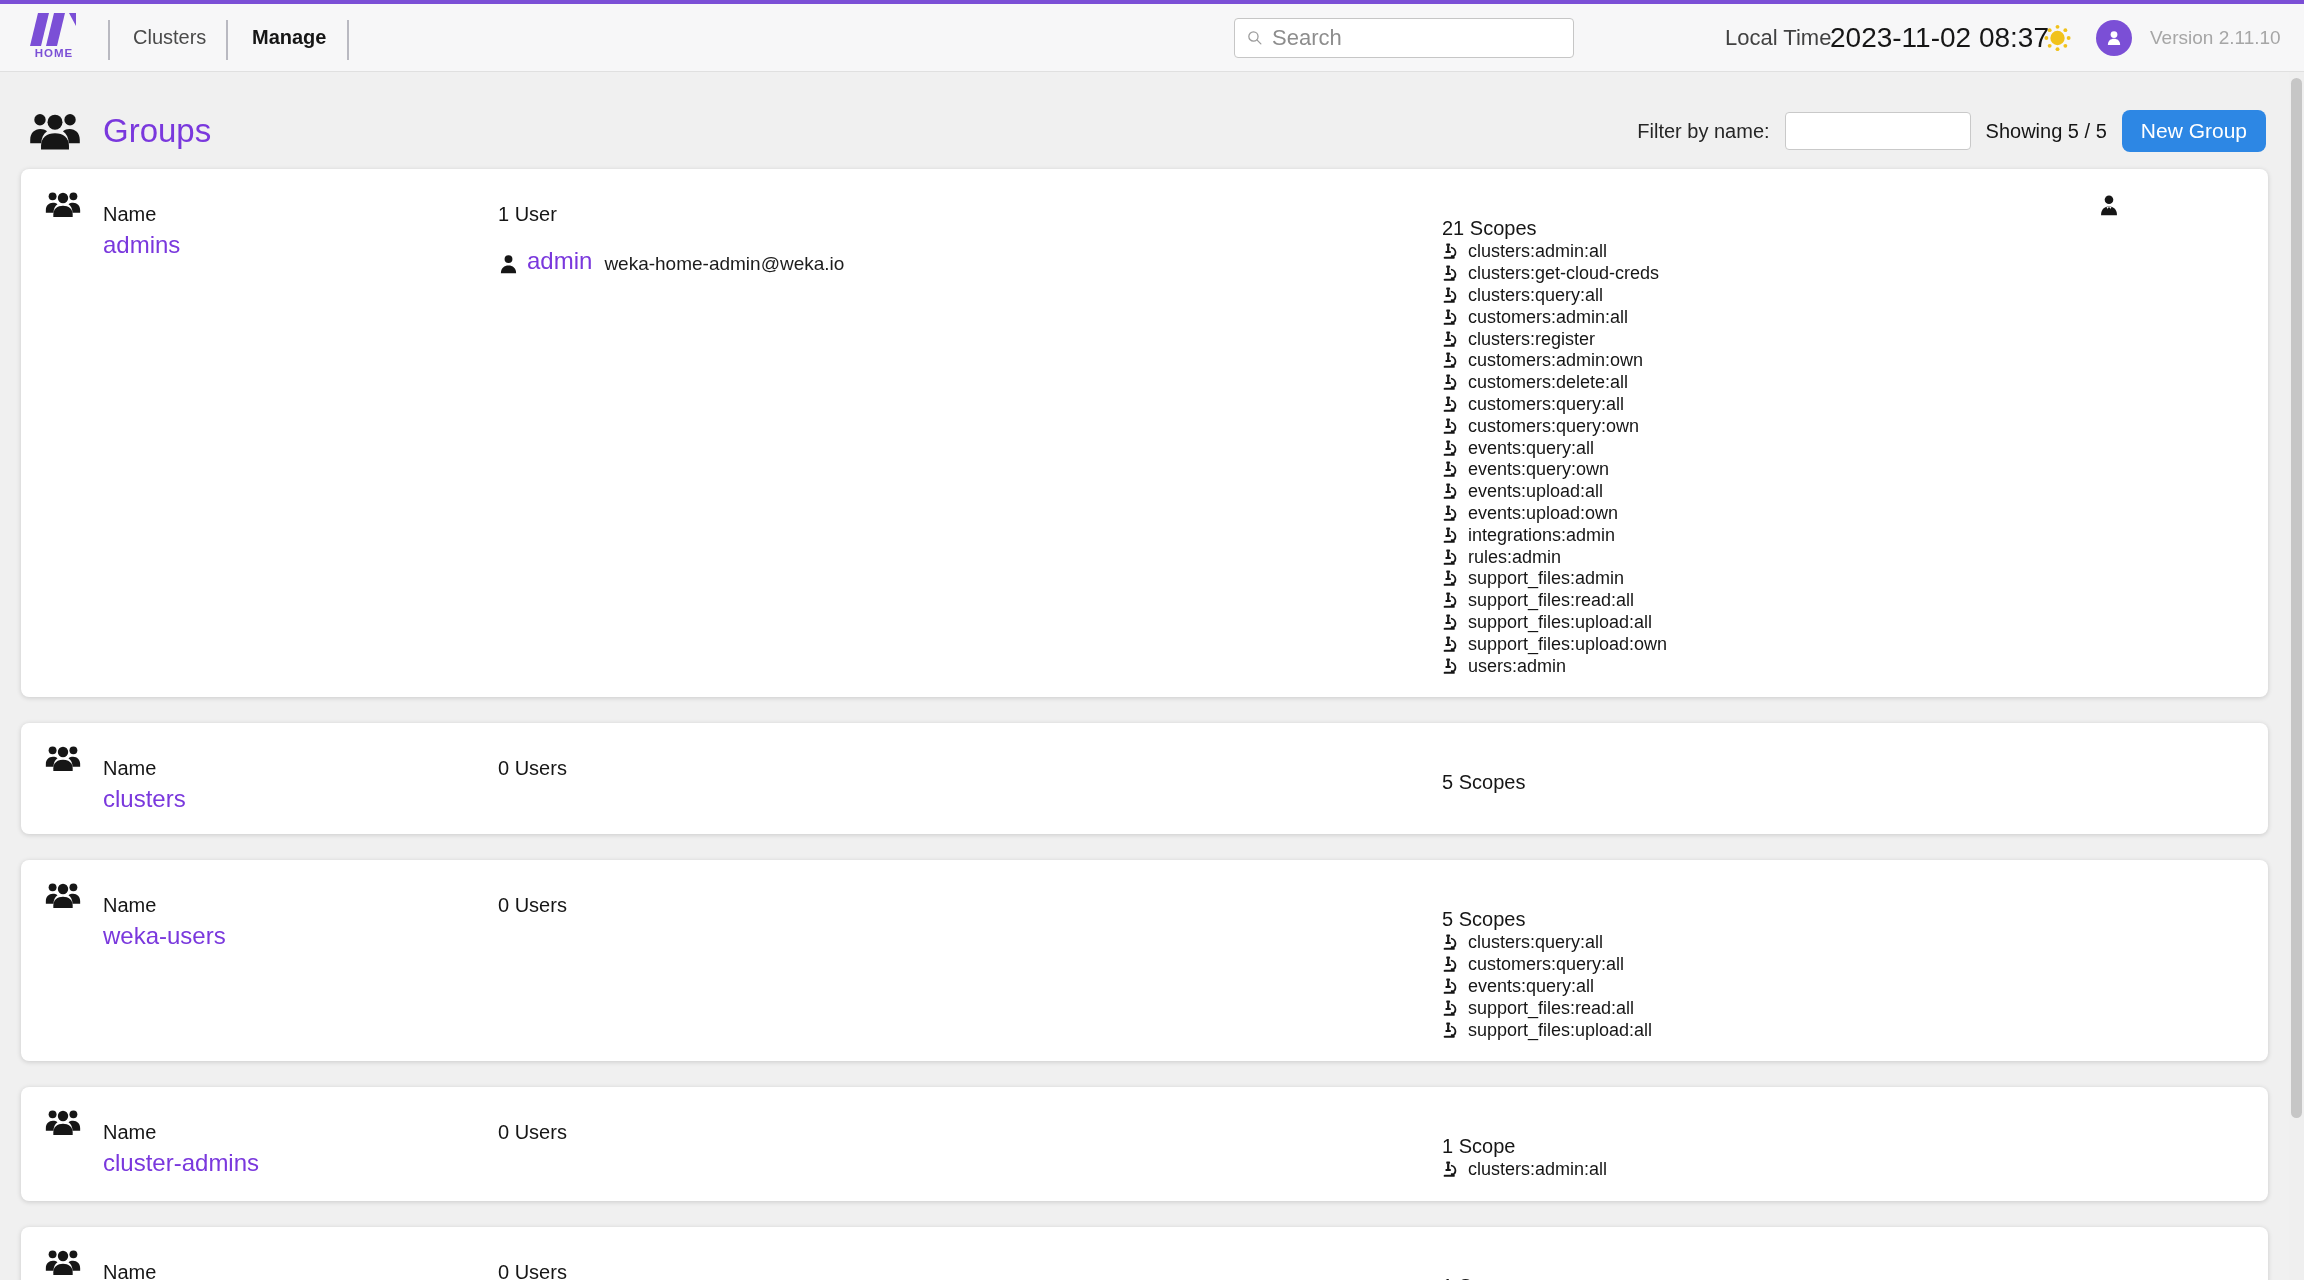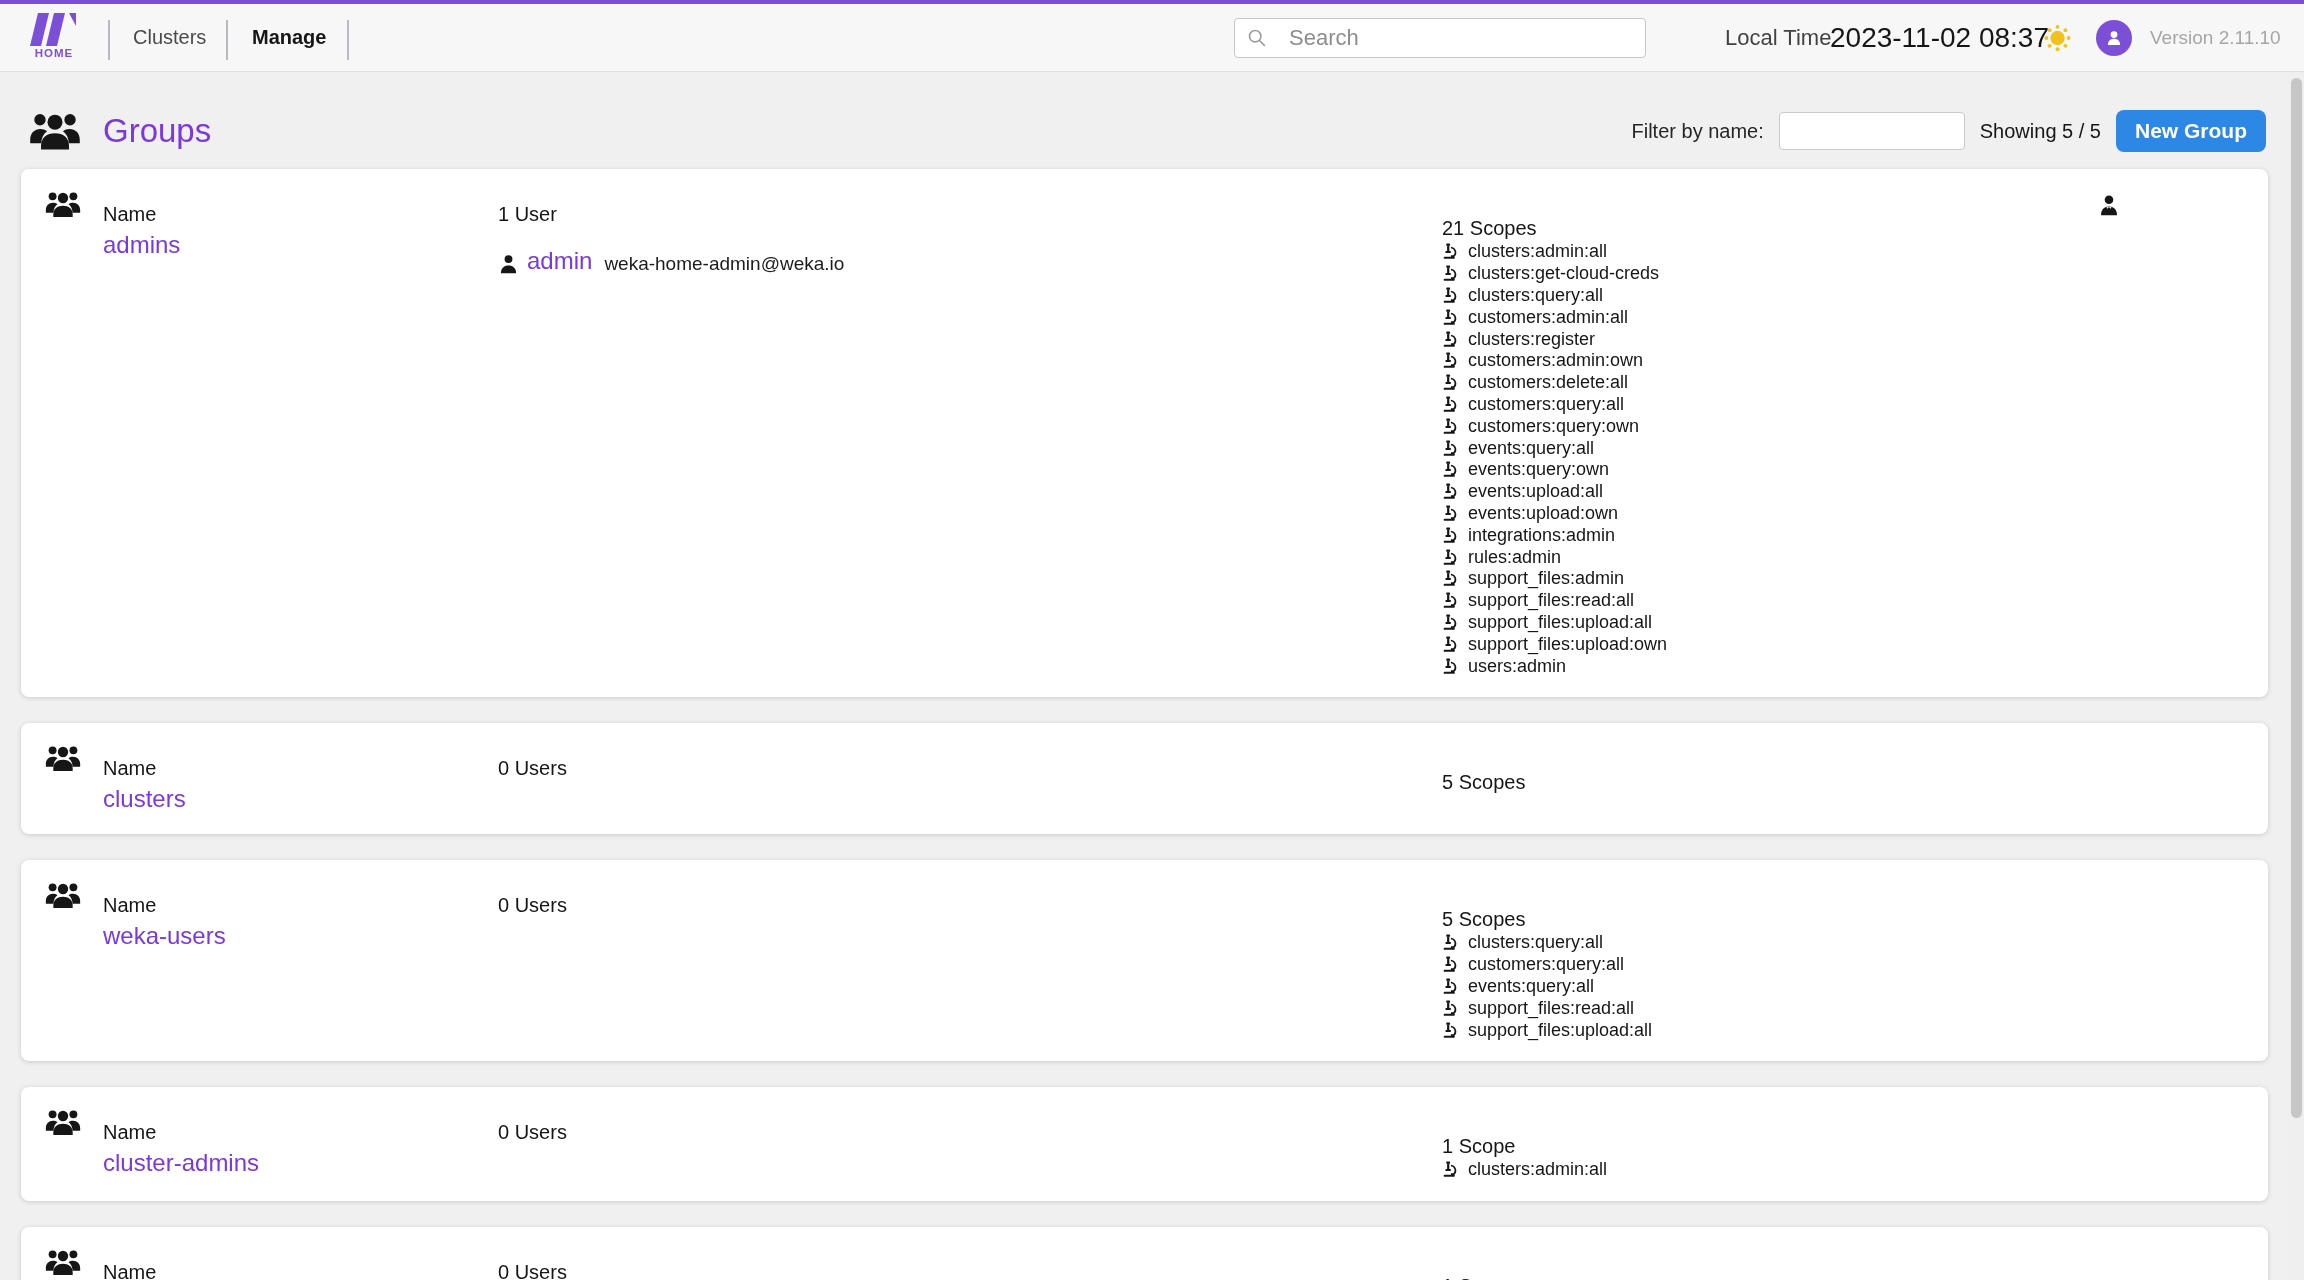--- a/index.html
+++ b/index.html
@@ -15,22 +15,22 @@
     position:absolute;top:0;left:0;width:100%;height:72px;box-sizing:border-box;
     background:#f7f7f8;border-top:4px solid #7b4fd6;border-bottom:1px solid #e0e0e0;z-index:10;
   }
   .tb{position:absolute;top:50%;transform:translateY(-50%)}
   .logo{position:absolute;left:30px;top:9px;width:48px;text-align:center;cursor:pointer}
   .logo-text{font-size:11.5px;letter-spacing:1px;color:#7b4fd6;margin-top:1px;font-weight:bold}
   .nav-div{position:absolute;top:16px;height:40px;width:2px;background:#b9b9c1}
   .nav-item{font-size:20px;color:#4a4a4a;cursor:pointer;line-height:67px;top:0;transform:none;position:absolute}
   .nav-item.active{color:#161616;font-weight:bold}
   .searchbox{
-    left:1234px;width:412px;height:40px;box-sizing:border-box;background:#fff;
-    border:1px solid #c6c6c6;border-radius:4px;display:flex;align-items:center;padding:0 11px;gap:20px;
+    left:1234px;width:340px;height:40px;box-sizing:border-box;background:#fff;
+    border:1px solid #c6c6c6;border-radius:4px;display:flex;align-items:center;padding:0 11px;gap:7px;
   }
   .searchbox input{border:none;outline:none;background:transparent;font-size:22px;flex:1;
     font-family:"Liberation Sans","DejaVu Sans",sans-serif;color:#161616}
   .searchbox input::placeholder{color:#8d8d8d}
   .lt-label{left:1725px;font-size:22px;color:#424242}
   .lt-value{left:1830px;font-size:28px;color:#161616}
   .sun{left:2042px;cursor:pointer}
   .avatar{left:2096px;width:36px;height:36px;border-radius:50%;background:#7b4fd6;
     display:flex;align-items:center;justify-content:center;cursor:pointer}
   .version{left:2150px;font-size:19px;color:#a6a6a6}
@@ -38,21 +38,21 @@
   
   .content{position:absolute;top:72px;left:0;right:0;bottom:0;background:#f0f0f0;overflow:hidden}
   .page-header{display:flex;align-items:center;padding:24px 38px 0 29px;height:70px}
   .ph-title{font-size:33px;font-weight:400;color:#7a38dd;margin-left:22px}
   .ph-right{margin-left:auto;display:flex;align-items:center;gap:15px}
   .filter-label{font-size:20px;color:#262626}
   .filter-input{width:186px;height:38px;box-sizing:border-box;border:1px solid #c9c9c9;border-radius:4px;
     background:#fff;font-size:20px;padding:0 10px;outline:none;
     font-family:"Liberation Sans","DejaVu Sans",sans-serif}
   .showing{font-size:20px;color:#161616}
-  .btn-new{background:#2d87e4;color:#fff;font-size:21px;font-weight:bold;border:none;border-radius:8px;
+  .btn-new{background:#2d87e4;color:#fff;font-size:21px;font-weight:normal;border:none;border-radius:8px;
     height:42px;padding:0 19px;cursor:pointer;font-family:"Liberation Sans","DejaVu Sans",sans-serif}
 
   .cards{margin:3px 36px 0 21px}
   .card{position:relative;background:#fff;border-radius:8px;box-shadow:0 1px 5px rgba(0,0,0,.16);
     margin-bottom:26px;min-height:111px;box-sizing:border-box;padding:47px 24px 20px 24px}
   .gicon{position:absolute;left:24px;top:22px}
   .col-name{position:absolute;left:82px;top:33px}
   .col-users{position:absolute;left:477px;top:33px}
   .col-scopes{margin-left:1397px}
   .label{font-size:20px;line-height:25px;color:#161616}

